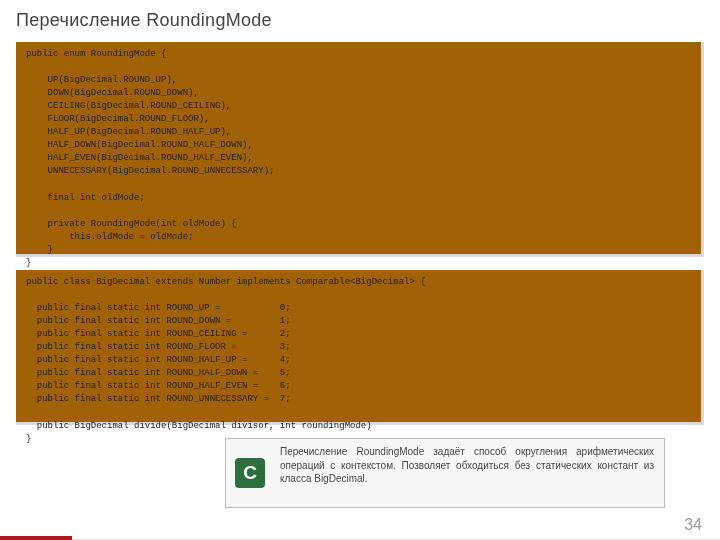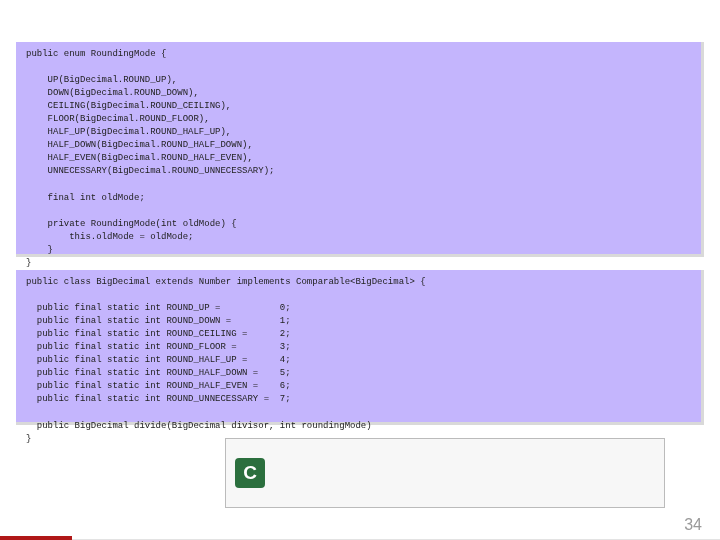--- a/index.html
+++ b/index.html
@@ -25,21 +25,21 @@
     top: 10px;
     font-size: 18px;
     font-weight: 400;
     color: #444;
     letter-spacing: 0.3px;
   }
   .code-block {
     position: absolute;
     left: 16px;
     right: 16px;
-    background: #c4b5fd;
+    background: #a16207;
     border-right: 3px solid #d9d9d9;
     border-bottom: 3px solid #d9d9d9;
     padding: 6px 10px 6px 10px;
     font-family: "Courier New", Courier, monospace;
     font-size: 9px;
     line-height: 1.45;
     white-space: pre;
     color: #222;
     box-sizing: border-box;
   }
@@ -114,20 +114,21 @@
     bottom: 0;
     height: 1px;
     background: #e3e3e3;
   }
 </style>
 </head>
 <body>
 
 <div class="slide">
 
+  <div class="title">Перечисление RoundingMode</div>
 
   <div class="code-block one">public enum RoundingMode {
 
     UP(BigDecimal.ROUND_UP),
     DOWN(BigDecimal.ROUND_DOWN),
     CEILING(BigDecimal.ROUND_CEILING),
     FLOOR(BigDecimal.ROUND_FLOOR),
     HALF_UP(BigDecimal.ROUND_HALF_UP),
     HALF_DOWN(BigDecimal.ROUND_HALF_DOWN),
     HALF_EVEN(BigDecimal.ROUND_HALF_EVEN),
@@ -151,19 +152,20 @@
   public final static int ROUND_HALF_EVEN =    6;
   public final static int ROUND_UNNECESSARY =  7;
 
   public BigDecimal divide(BigDecimal divisor, int roundingMode)
 }</div>
 
   <div class="note-box">
     <div class="note-icon-cell">
       <div class="note-icon">C</div>
     </div>
+    <div class="note-text">Перечисление RoundingMode задаёт способ округления арифметических операций с контекстом. Позволяет обходиться без статических констант из класса BigDecimal.</div>
   </div>
 
   <div class="page-num">34</div>
 
   <div class="red-bar"></div>
   <div class="grey-bar"></div>
 </div>
 
 </body></html>

